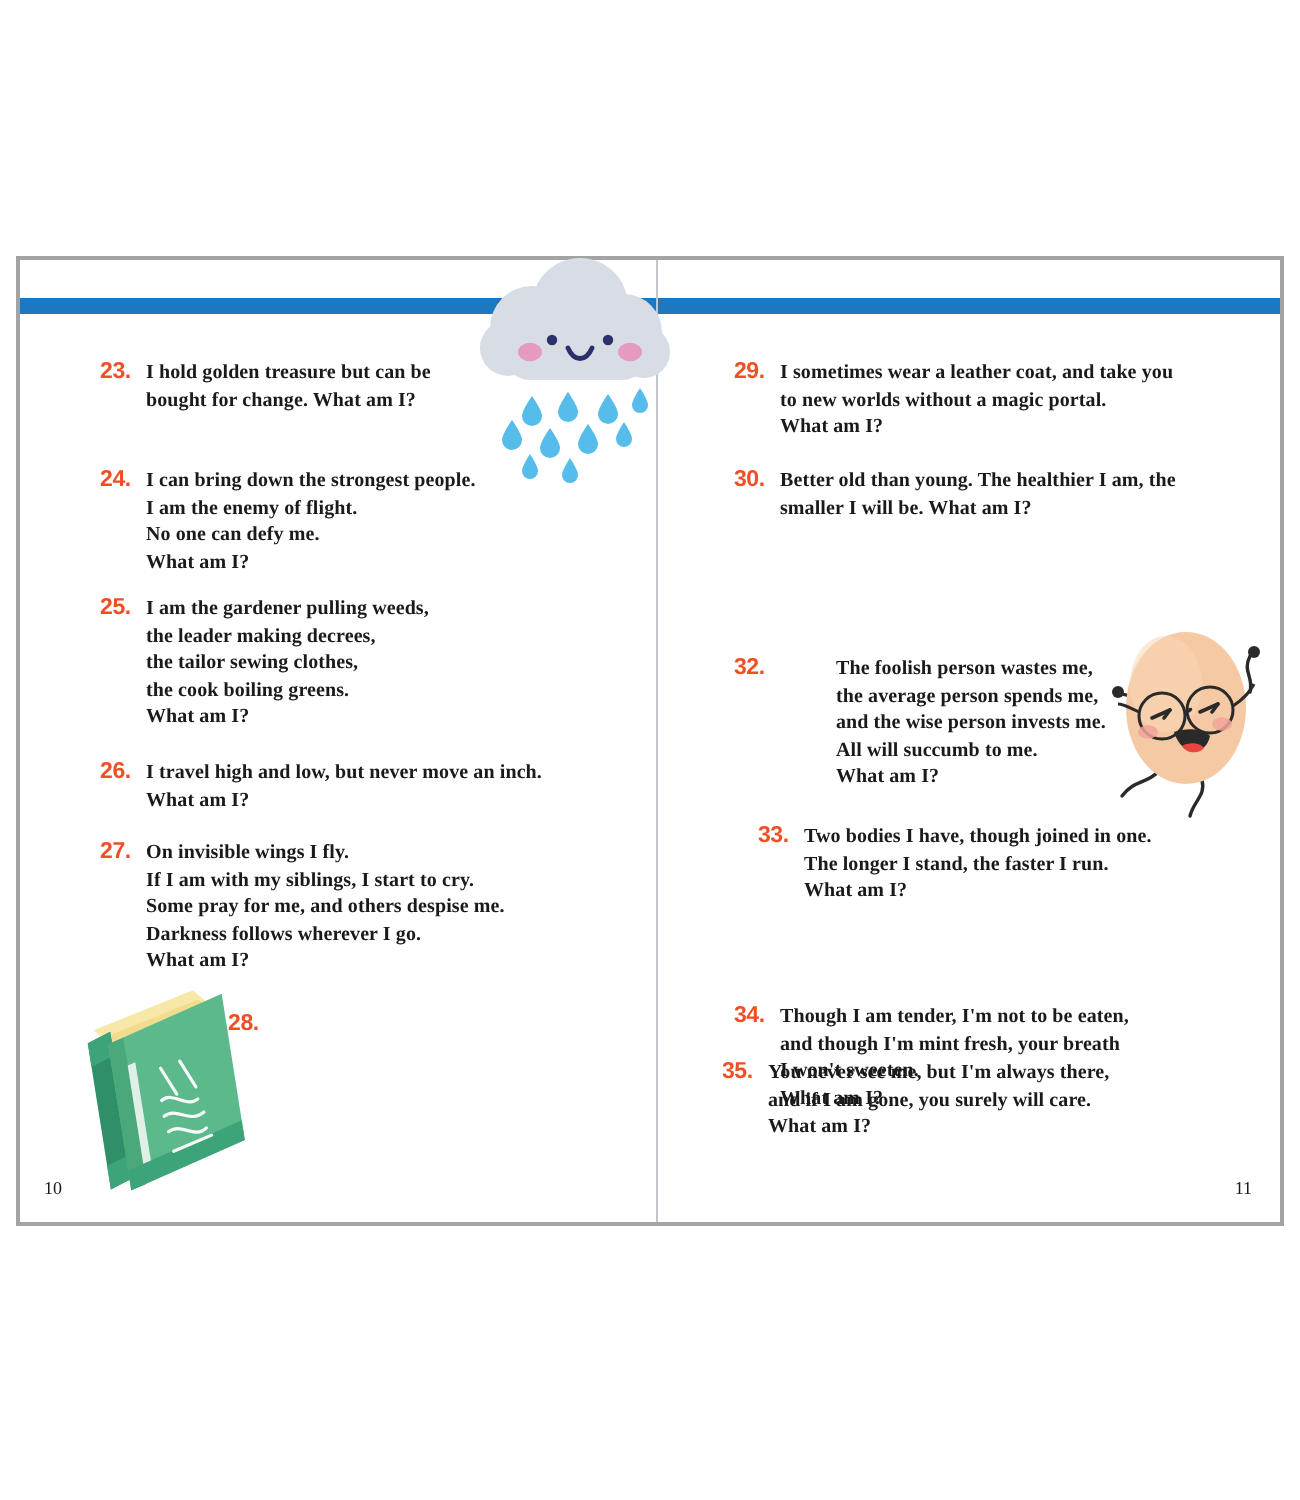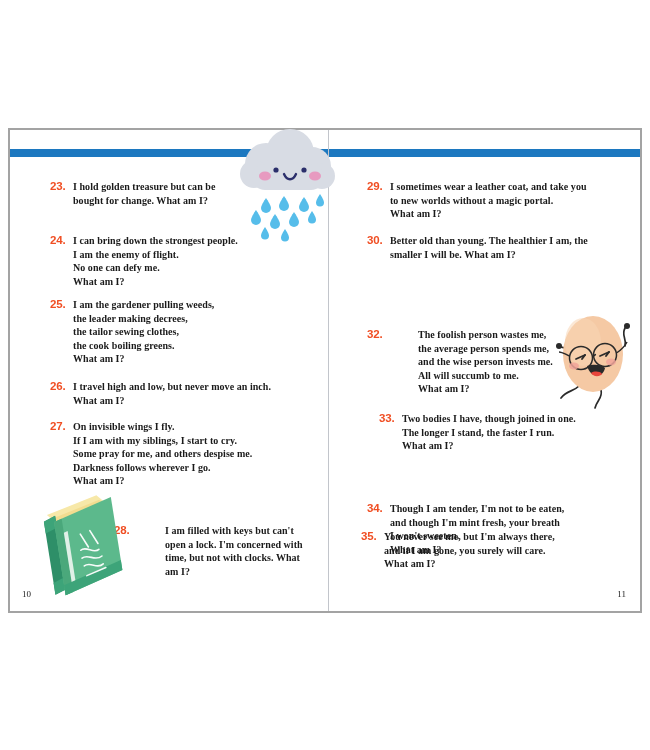--- a/index.html
+++ b/index.html
@@ -72,21 +72,21 @@
     white-space:pre-line;
     letter-spacing:0.05px;
   }
 
   
   #riddle-23{ left:40px; top:50px; width:230px; }
   #riddle-24{ left:40px; top:104px; width:240px; }
   #riddle-25{ left:40px; top:168px; width:230px; }
   #riddle-26{ left:40px; top:250px; width:250px; }
   #riddle-27{ left:40px; top:290px; width:255px; }
-  #riddle-28{ left:104px; top:394px; width:190px;gap:28px; }
+  #riddle-28{ left:104px; top:376px; width:190px; }
 
   
   #riddle-29{ left:38px; top:50px; width:250px; }
   #riddle-30{ left:38px; top:104px; width:250px; }
   #riddle-31{ left:38px; top:158px; width:235px; }
   #riddle-32{ left:38px; top:198px; width:190px;gap:28px; }
   #riddle-33{ left:38px; top:282px; width:240px;margin-left:12px; }
   #riddle-34{ left:38px; top:332px; width:240px;margin-top:40px; }
   #riddle-35{ left:32px; top:400px; width:245px; }
 
@@ -173,24 +173,20 @@
         <div class="riddle-num">27.</div>
         <div class="riddle-text">On invisible wings I fly.
 If I am with my siblings, I start to cry.
 Some pray for me, and others despise me.
 Darkness follows wherever I go.
 What am I?</div>
       </div>
 
       <div class="riddle" id="riddle-28">
         <div class="riddle-num">28.</div>
-        <div class="riddle-text">I am filled with keys but can't
-open a lock. I'm concerned with
-time, but not with clocks. What
-am I?</div>
       </div>
 
     </div>
 
     <div id="book-illustration">
       <svg viewBox="0 0 105 110" width="105" height="110" aria-hidden="true">
 
         <g transform="rotate(-9 52 55)">
 
           <path d="M22 20 L74 8 L86 22 L34 34 Z" fill="#f7e8a8"></path>

